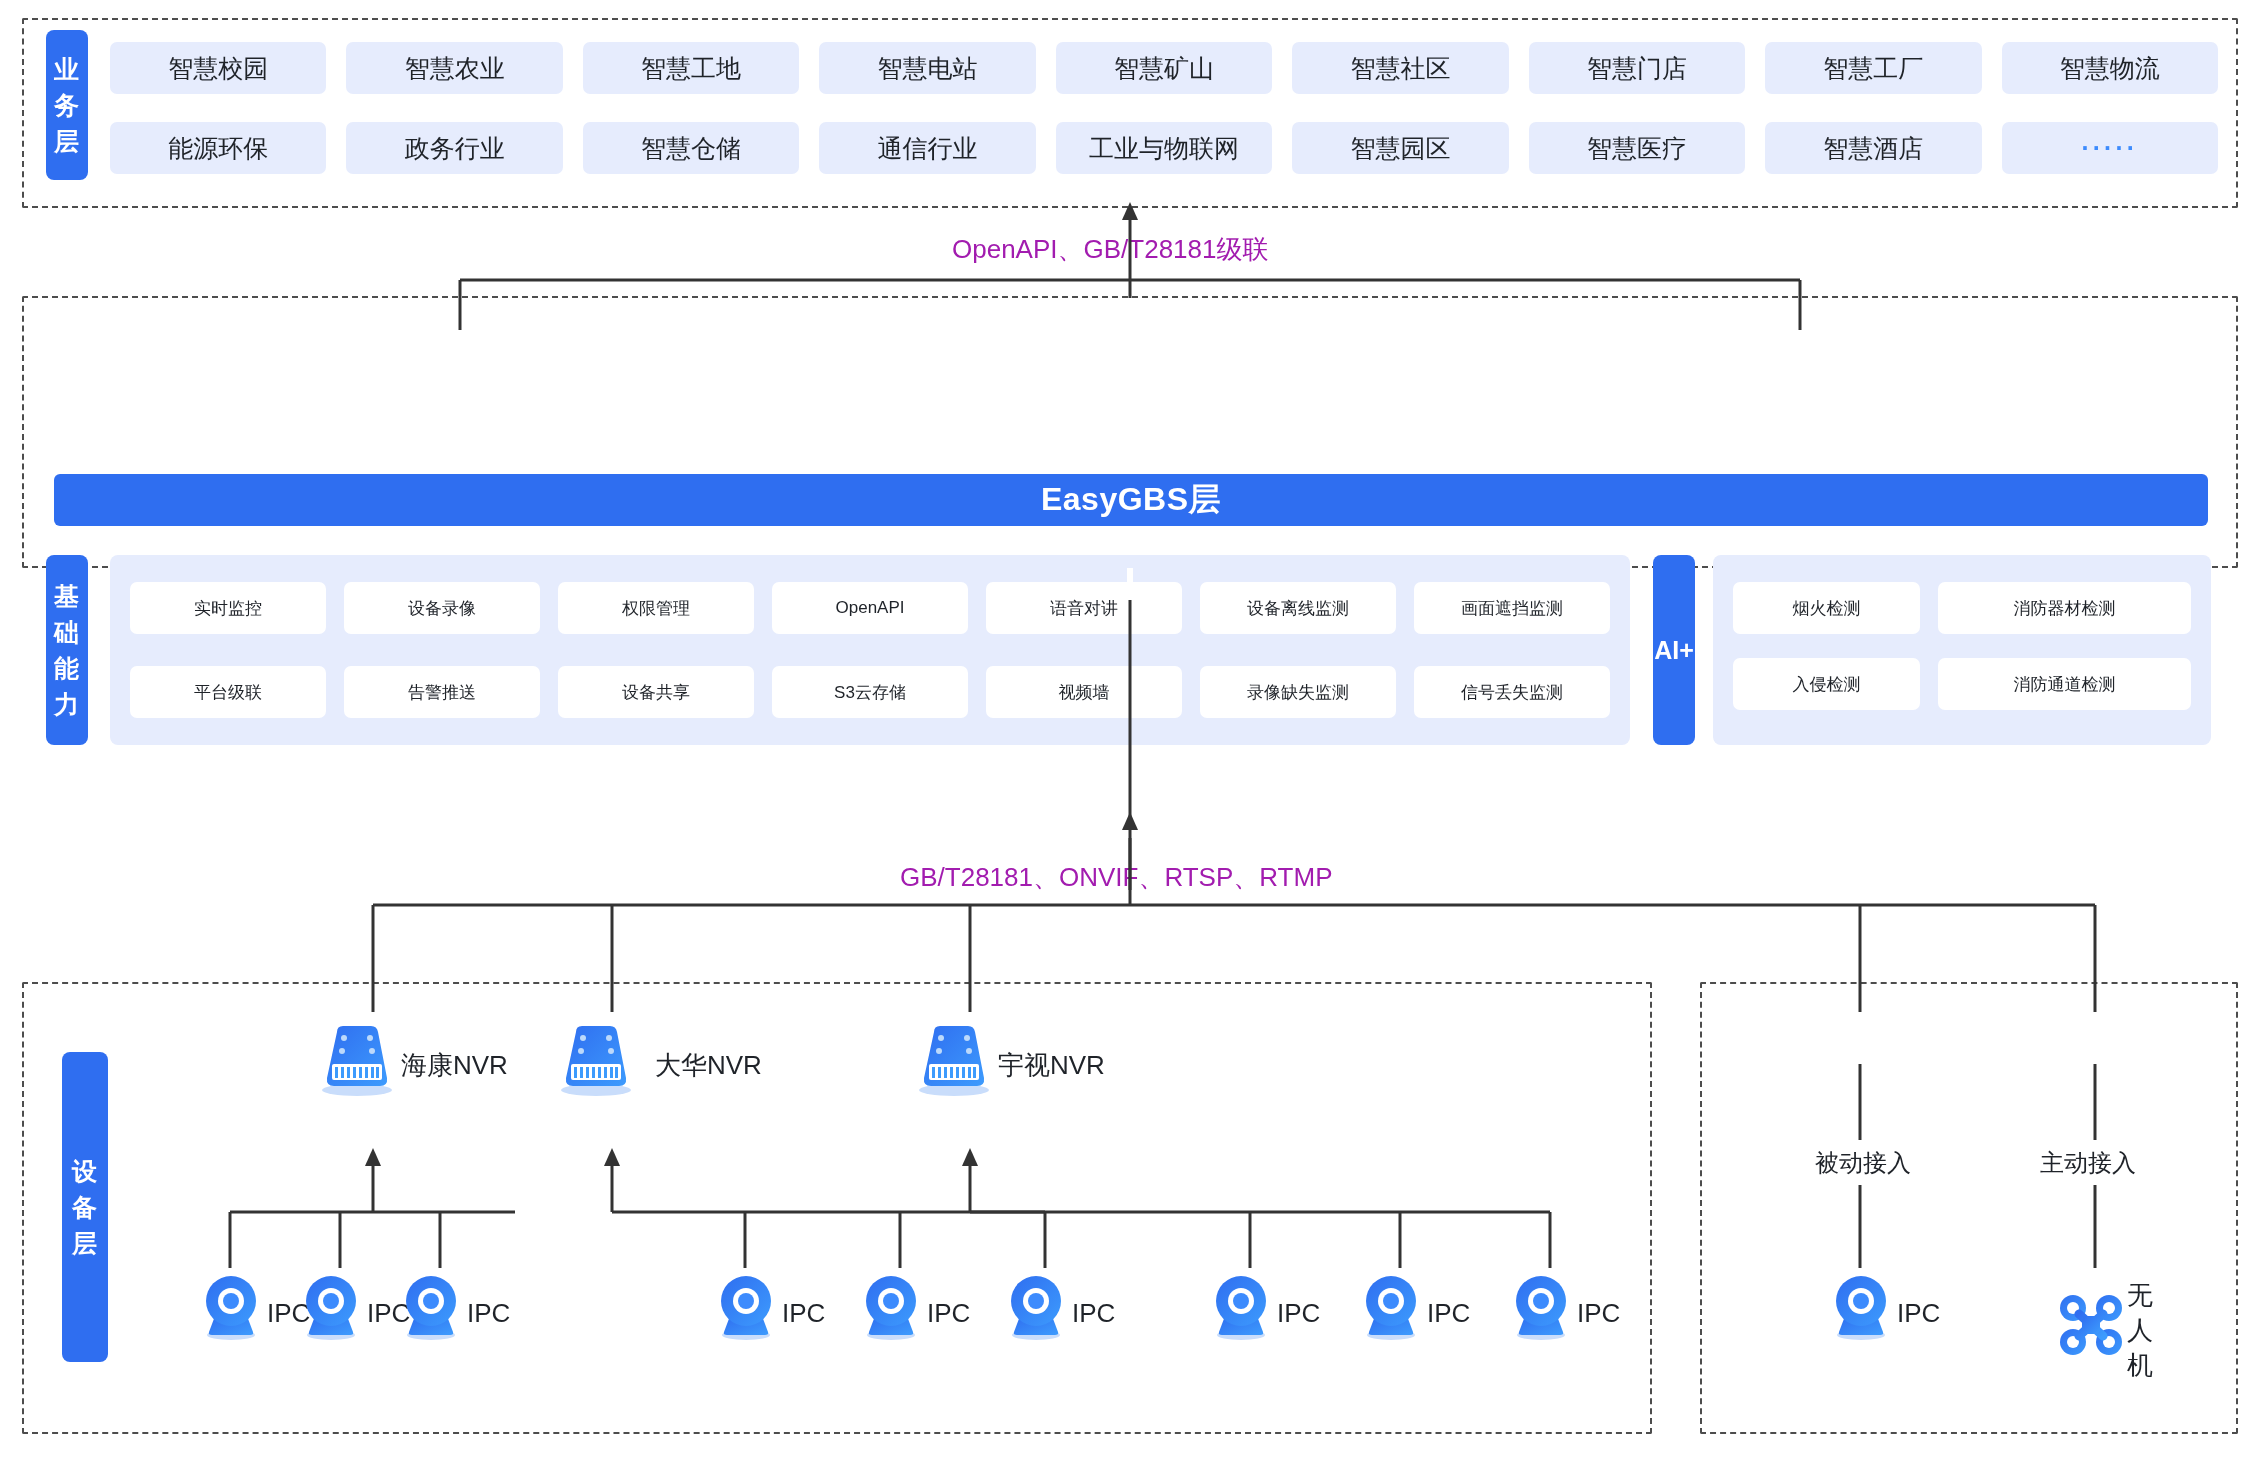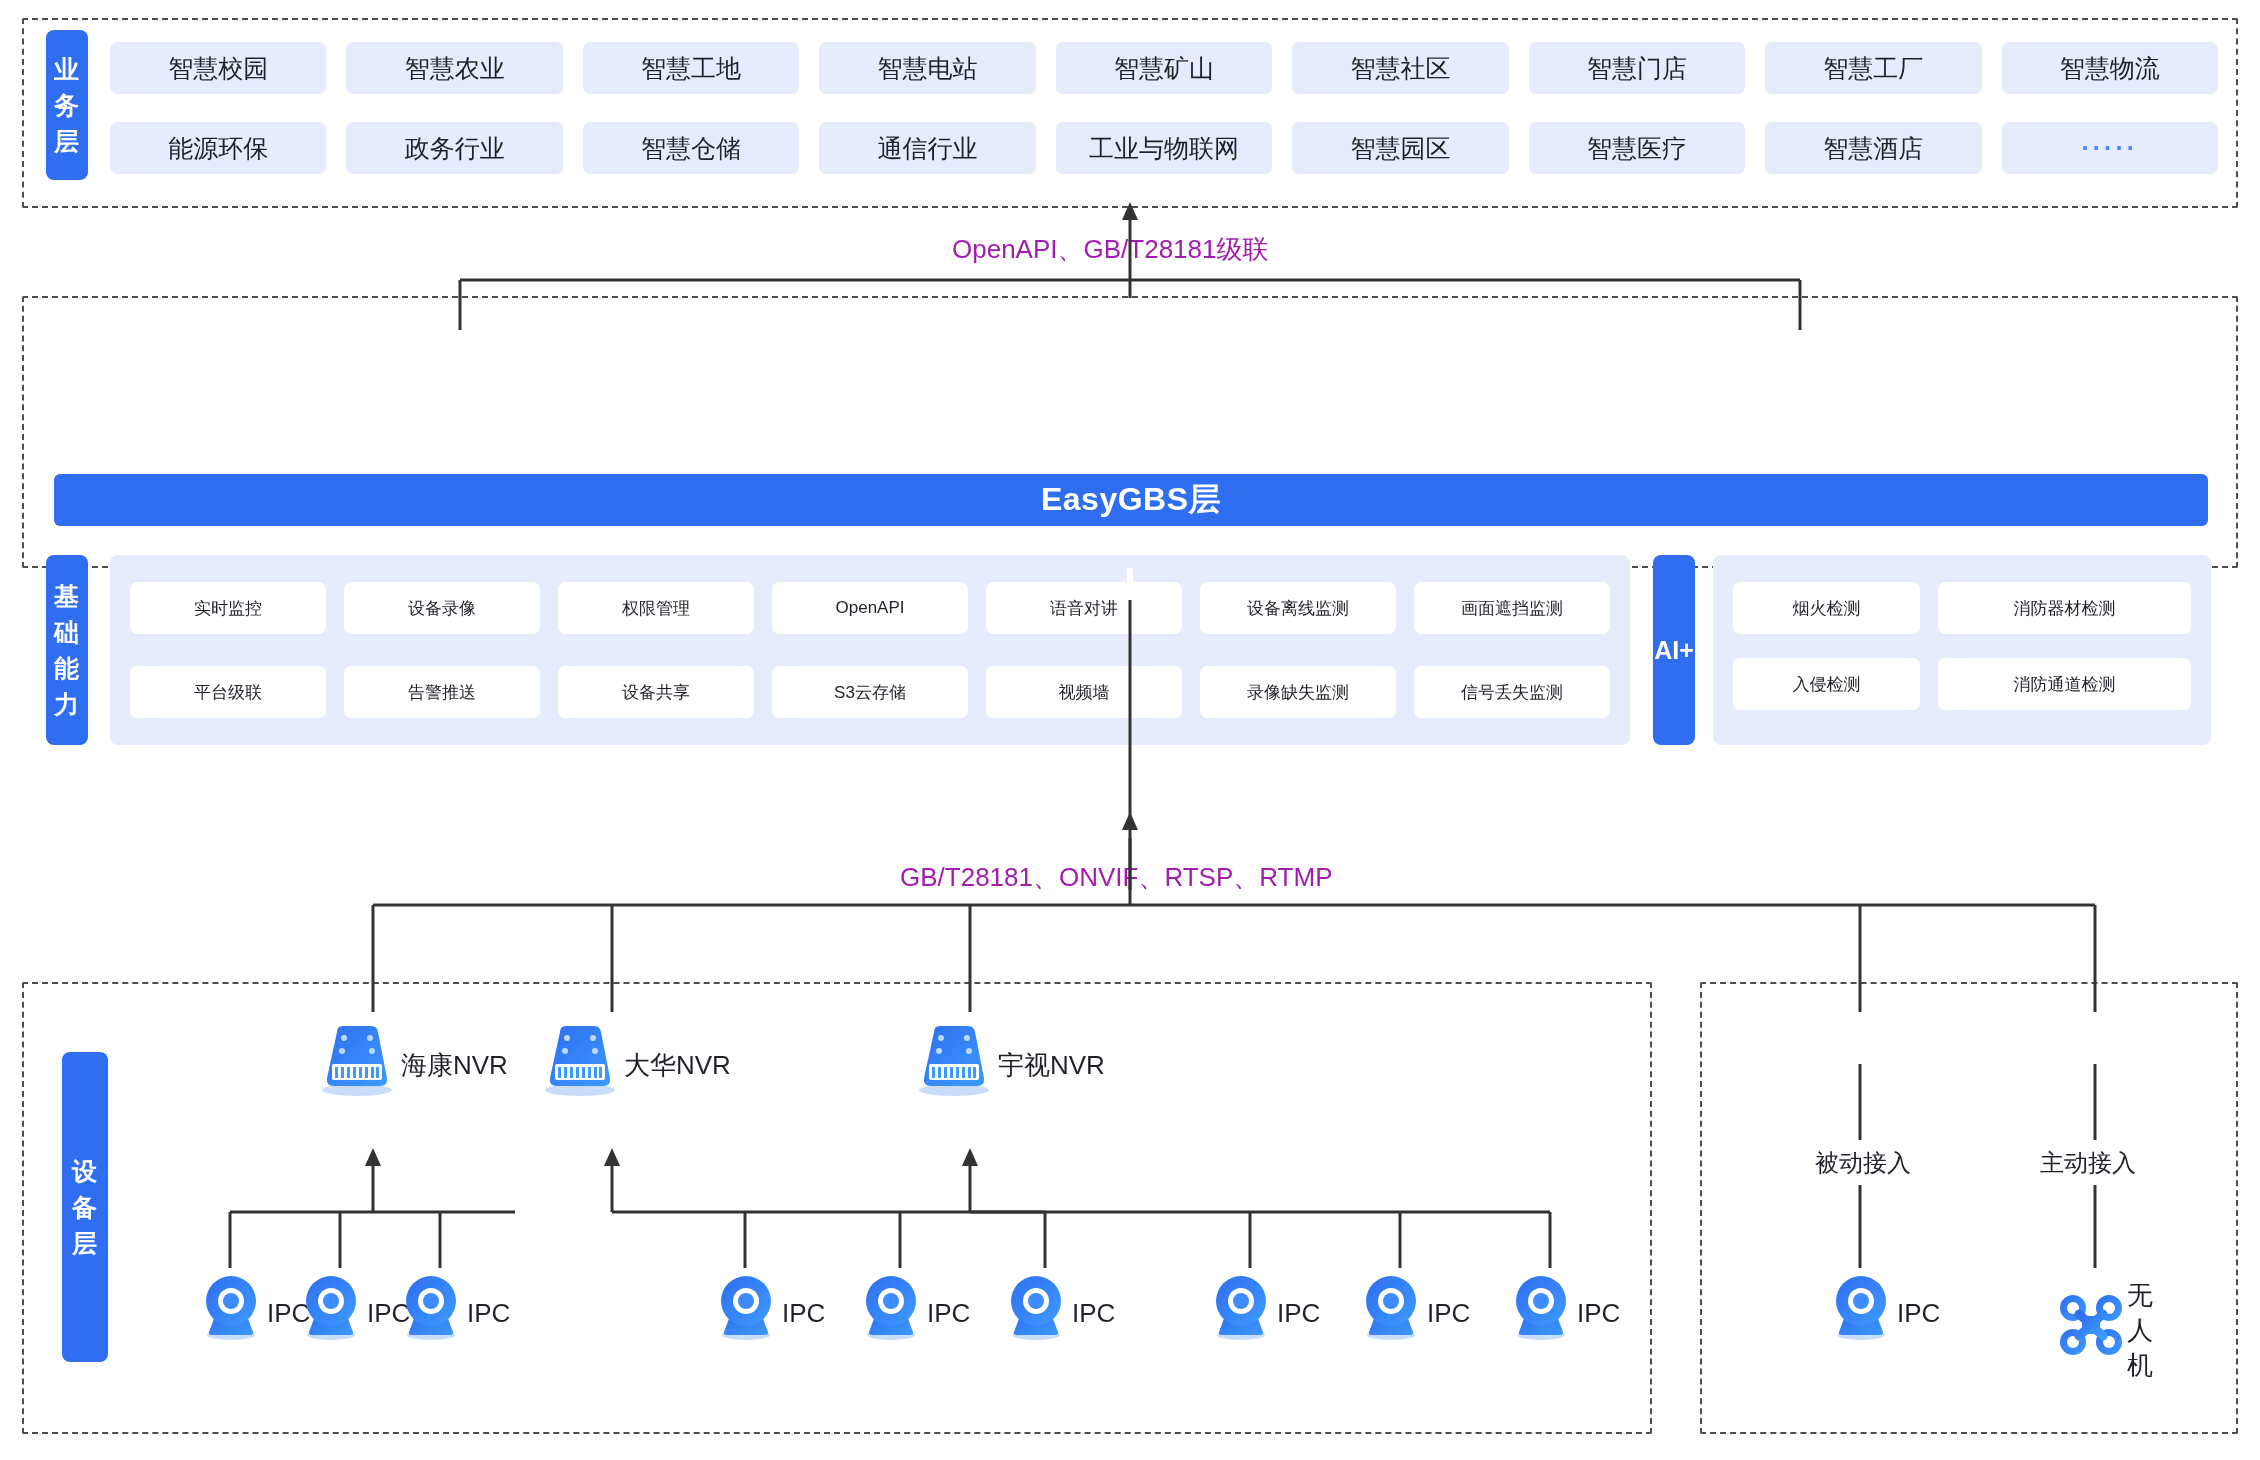--- a/index.html
+++ b/index.html
@@ -257,21 +257,21 @@
           <rect x="46" y="47" width="3" height="11"></rect>
             <rect x="52" y="47" width="3" height="11"></rect>
           <rect x="58" y="47" width="3" height="11"></rect>
             <rect x="63" y="47" width="3" height="11"></rect>
         </g>
       </svg>
     </span>
     <span class="node-label">海康NVR</span>
   </div>
 
-  <div class="node" style="left:536px; top:1020px; width:120px;">
+  <div class="node" style="left:552px; top:1020px; width:120px;gap:15px;">
     <span>
       <svg width="88" height="78" viewBox="0 0 88 78">
         <ellipse cx="44" cy="70" rx="35" ry="6" fill="#c9ddfb"></ellipse>
         <path d="M24 12 Q24 6 30 6 L58 6 Q64 6 65 12 L74 58 Q75 66 67 66 L21 66 Q13 66 14 58 Z" fill="url(#nvg1)"></path>
         <circle cx="31" cy="18" r="3" fill="#bcd9fb"></circle>
           <circle cx="57" cy="18" r="3" fill="#bcd9fb"></circle>
         <circle cx="29" cy="31" r="3" fill="#bcd9fb"></circle>
           <circle cx="59" cy="31" r="3" fill="#bcd9fb"></circle>
         <rect x="19" y="44" width="50" height="16" rx="2" fill="#ffffff"></rect>
         <g fill="#3d9bfd">

